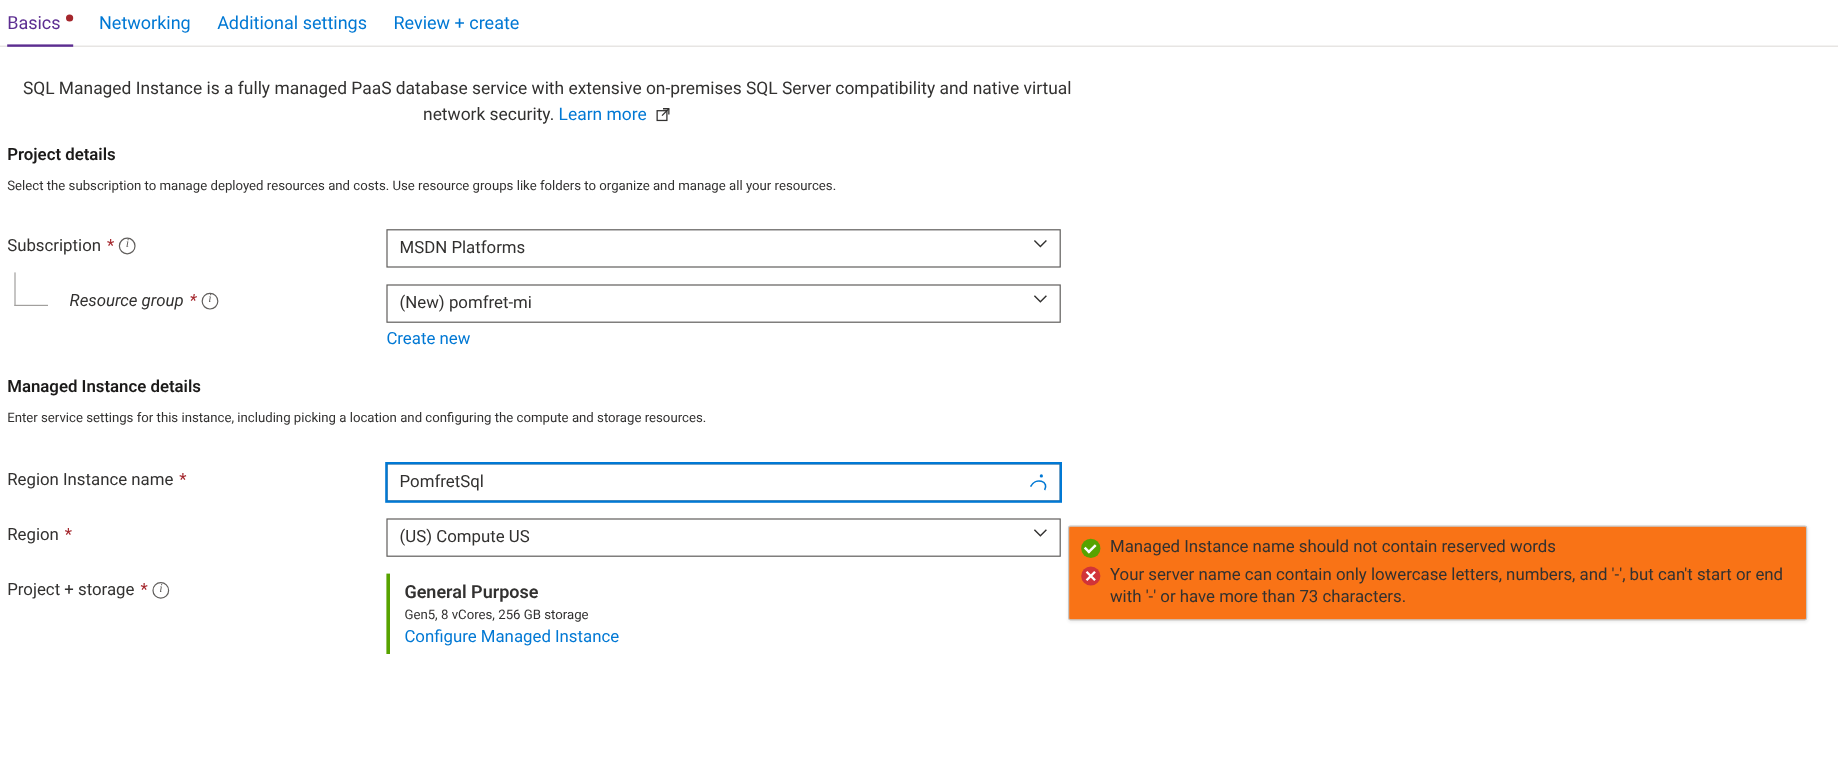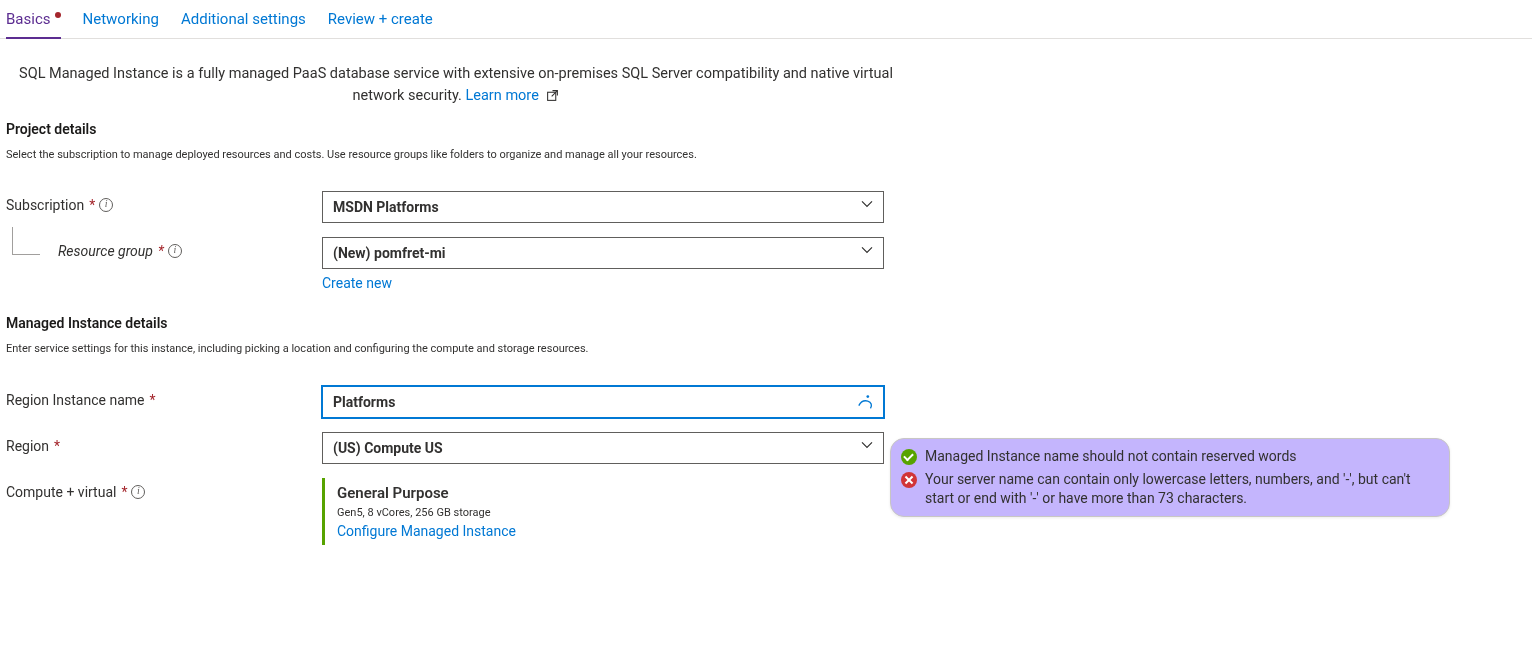--- a/index.html
+++ b/index.html
@@ -138,21 +138,20 @@
     height: 32px;
     border: 1px solid #605e5c;
     background: #fff;
     padding: 0 30px 0 10px;
     font-size: 14px;
     color: #323130;
     position: relative;
     display: flex;
     align-items: center;
     cursor: pointer;
-    font-weight: bold;
   }
   .select .chev {
     position: absolute;
     right: 10px;
     top: 50%;
     transform: translateY(-60%);
   }
   .chev svg { width: 12px; height: 12px; }
   .text-input { cursor: text; }
   .text-input.focused {
@@ -179,24 +178,24 @@
   .compute-block {
     border-left: 3px solid #57a300;
     padding: 6px 0 6px 12px;
   }
   .compute-title { font-weight: 600; font-size: 15px; margin-bottom: 4px; }
   .compute-sub { font-size: 11px; margin-bottom: 4px; color: #323130; }
   .validation-flyout {
     position: absolute;
     left: 890px;
     top: 438px;
-    width: 560px;
+    width: 616px;
     border: 1px solid #c8c6c4;
-    background: #c4b5fd;
-    border-radius: 14px;
+    background: #f97316;
+    border-radius: 2px;
     box-shadow: 0 1px 3px rgba(0,0,0,0.08);
     padding: 8px 10px;
     font-size: 14px;
   }
   .val-row {
     display: flex;
     align-items: flex-start;
     gap: 8px;
     margin-bottom: 4px;
     line-height: 1.35;
@@ -291,21 +290,21 @@
     <h3 class="section" style="margin-top:24px;">Managed Instance details</h3>
     <div class="section-desc">Enter service settings for this instance, including picking a location and configuring the compute and storage resources.</div>
 
     <div class="form-row">
       <div class="form-label">
         <span>Region Instance name</span>
         <span class="req">*</span>
       </div>
       <div class="form-control">
         <div class="text-input focused">
-          <span>Platforms</span>
+          <span>PomfretSql</span>
             <span class="caret"></span>
           <span class="loading-icon">
             <svg viewBox="0 0 20 20" fill="none" stroke="#0078d4" stroke-width="1.5">
               <path d="M2 14 C4 10 8 8 12 9 C16 10 17 14 15 17"></path>
               <circle cx="12" cy="4" r="1.5" fill="#0078d4" stroke="none"></circle>
             </svg>
           </span>
         </div>
       </div>
     </div>
@@ -322,21 +321,21 @@
             <svg viewBox="0 0 12 12" fill="none" stroke="#323130" stroke-width="1.2">
                 <path d="M1 3 L6 8 L11 3"></path>
               </svg>
           </span>
         </div>
       </div>
     </div>
 
     <div class="form-row">
       <div class="form-label">
-        <span>Compute + virtual</span>
+        <span>Project + storage</span>
         <span class="req">*</span>
         <span class="info-icon"></span>
       </div>
       <div class="form-control">
         <div class="compute-block">
           <div class="compute-title">General Purpose</div>
           <div class="compute-sub">Gen5, 8 vCores, 256 GB storage</div>
           <div class="link">Configure Managed Instance</div>
         </div>
       </div>

